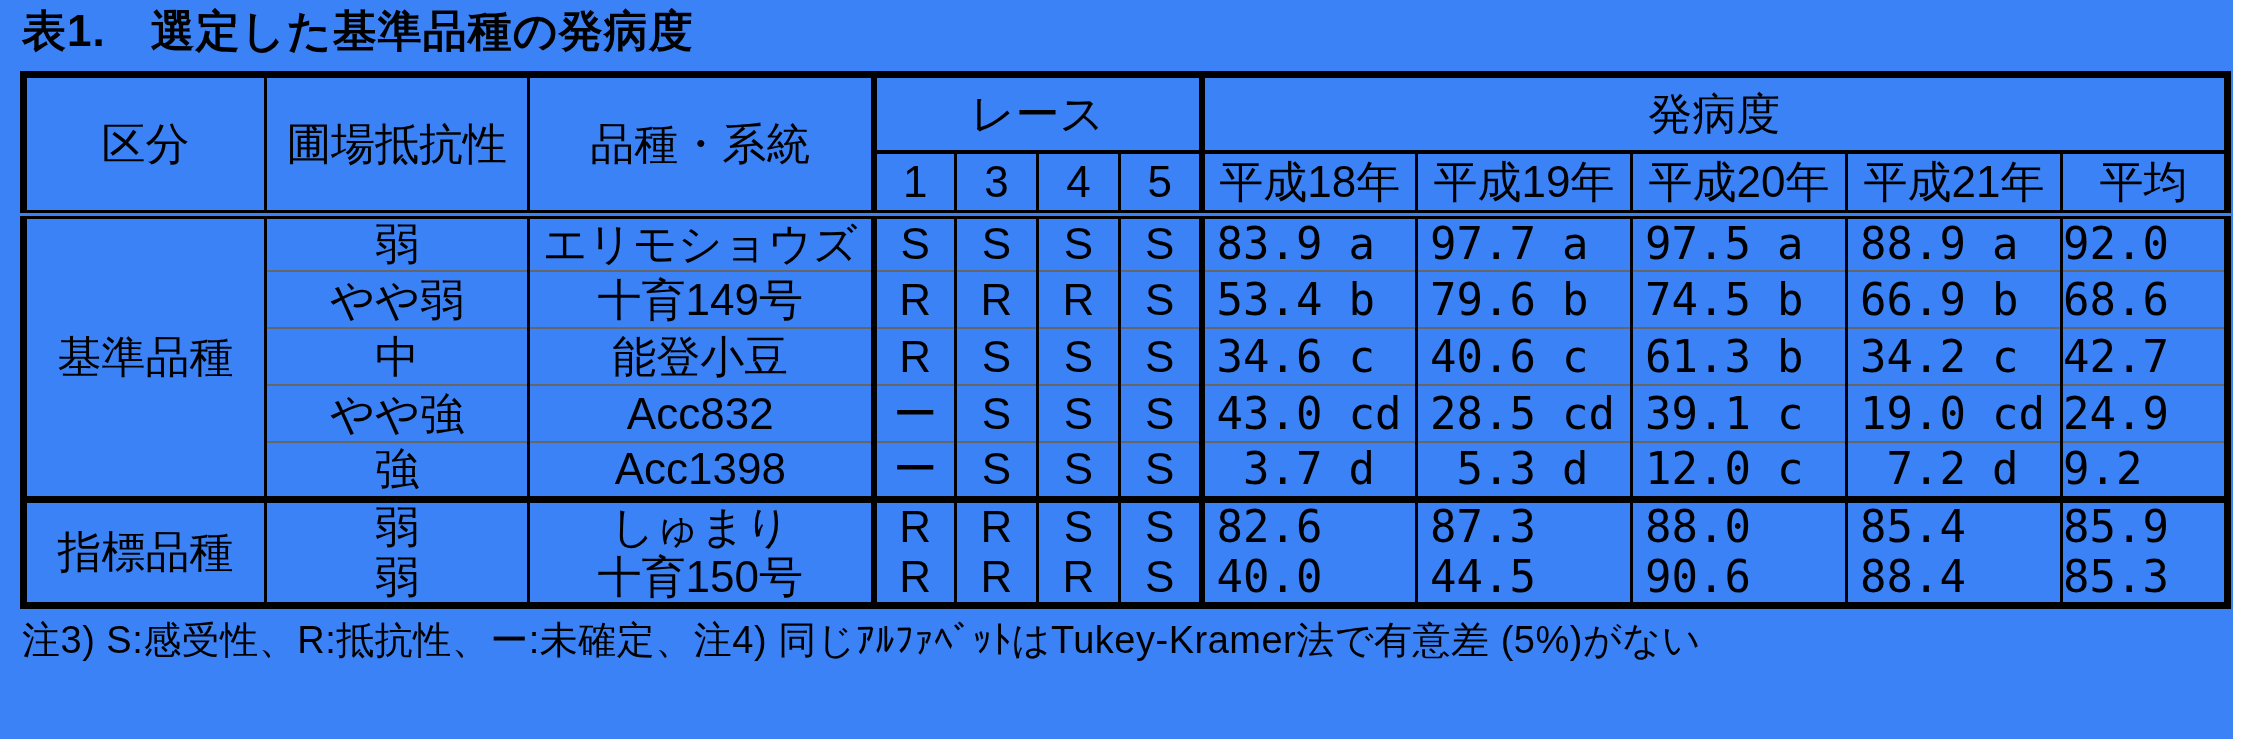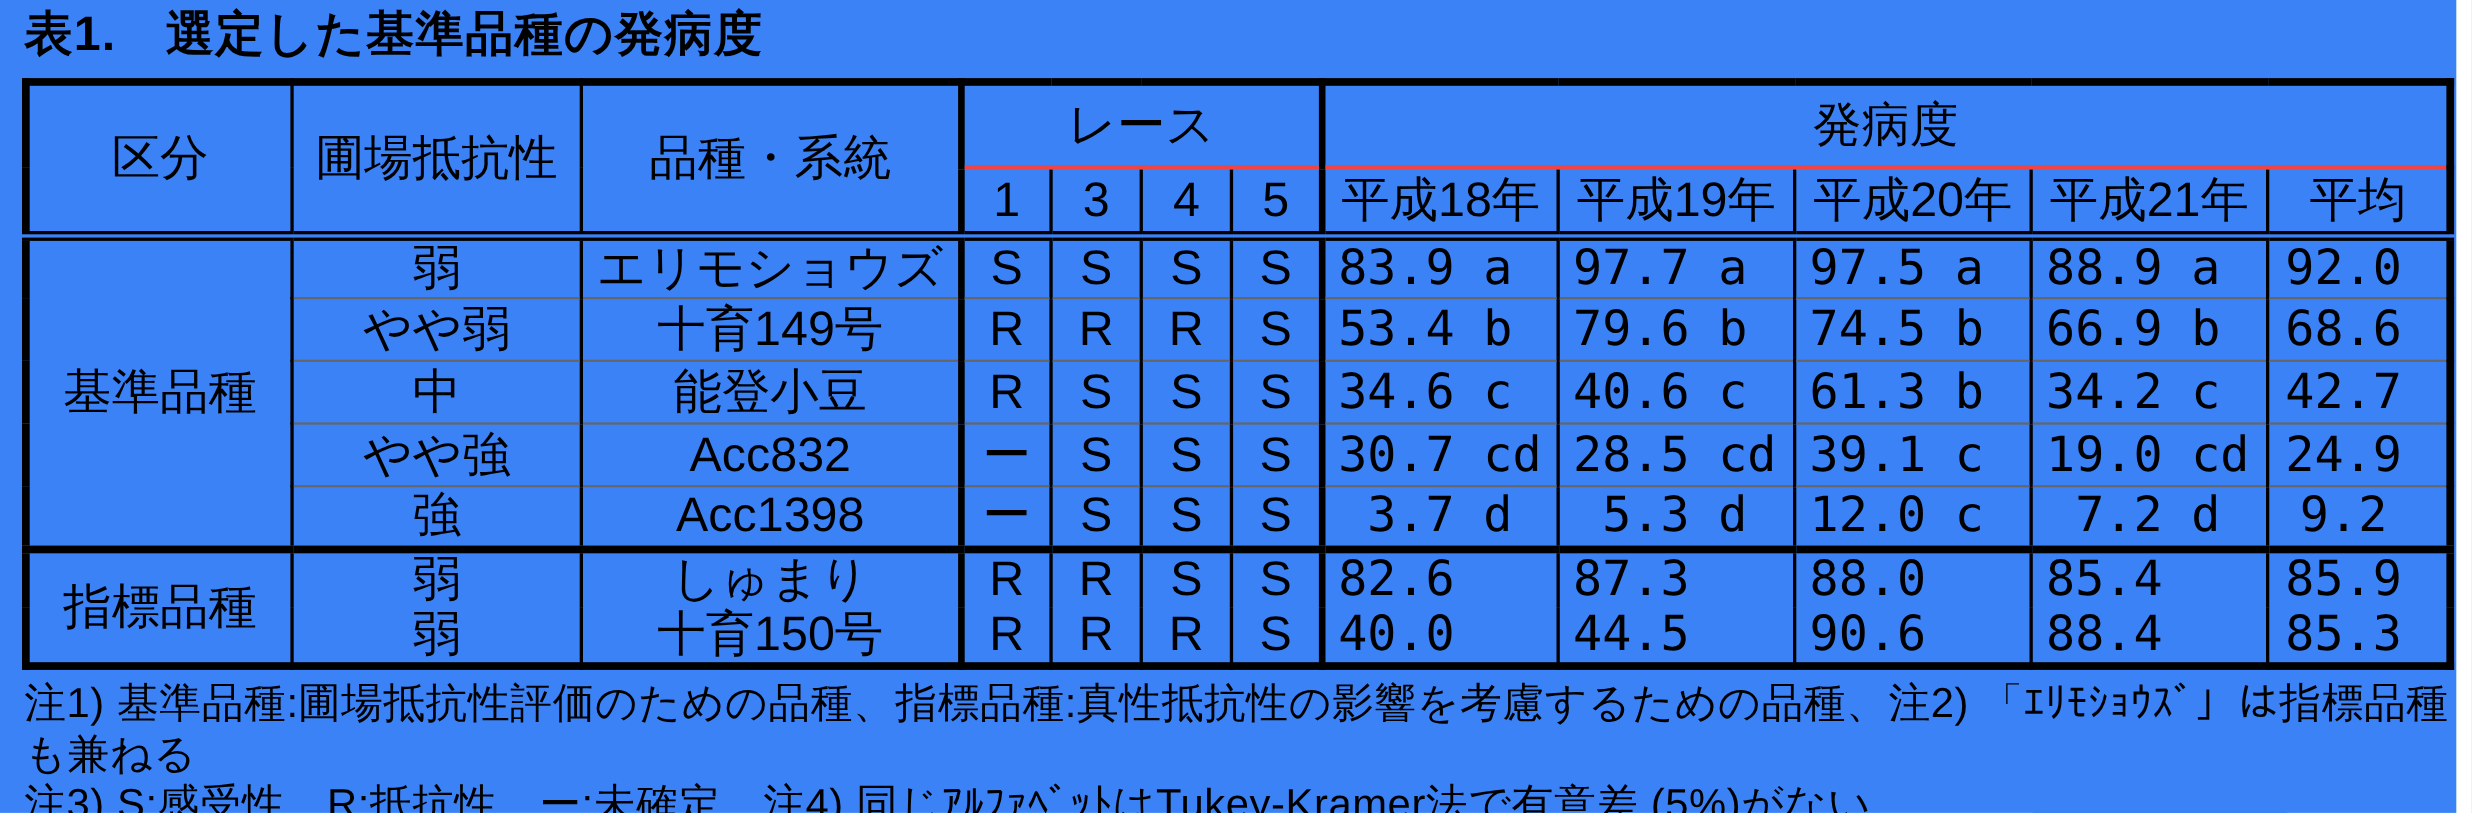--- a/index.html
+++ b/index.html
@@ -7,30 +7,30 @@
         font-family:"Liberation Sans","DejaVu Sans",sans-serif;overflow:hidden;}
   .title{padding:6px 0 0 22px;font-size:44px;font-weight:bold;letter-spacing:1px;line-height:1.15;}
   table.main{border-collapse:collapse;table-layout:fixed;margin:14px 0 0 20px;
              border:7px solid #000;width:2205px;}
   col.c-cat{width:242px;} col.c-res{width:263px;} col.c-var{width:345px;}
   col.c-race{width:82px;} col.c-year{width:215px;} col.c-mean{width:166px;}
   th,td{border-left:3px solid #000;border-right:3px solid #000;padding:0;
         font-size:44px;font-weight:normal;line-height:1;overflow:hidden;}
   thead th{text-align:center;vertical-align:middle;border-bottom:9px double #000;}
   thead tr.r1{height:78px;} thead tr.r2{height:62px;}
-  th.grp{border-bottom:4px solid #ef4444;}
+  th.grp{border-bottom:4px solid #000000;}
   tbody tr{height:57px;}
   tbody tr.short{height:53px;}
   tbody td{border-top:2px solid #666;vertical-align:middle;}
   td.cat,td.res,td.var{text-align:center;}
   td.race{text-align:center;}
   td.val{text-align:left;padding-left:8px;font-family:"DejaVu Sans Mono",monospace;margin-top:40px;}
   td.val .num{display:inline-block;width:110px;text-align:right;}
   td.val .sig{display:inline-block;min-width:56px;margin-left:26px;text-align:left;}
-  td.mean{text-align:center;padding-right:26px;font-family:"DejaVu Sans Mono",monospace;}
+  td.mean{text-align:left;padding-right:26px;font-family:"DejaVu Sans Mono",monospace;}
   .bL5{border-left-width:6px;}
   tr.gsep td{border-top:7px solid #000;}
   tr.noline td{border-top:0;}
   .notes{margin:8px 0 0 22px;font-size:38px;line-height:1.22;letter-spacing:0.5px;}
 </style>
 </head>
 <body>
 
 <div class="page">
   <div class="title">表1.　選定した基準品種の発病度</div>
@@ -115,21 +115,21 @@
         <td class="mean">42.7</td>
       </tr>
 
       <tr>
         <td class="res">やや強</td>
         <td class="var">Acc832</td>
         <td class="race bL5">ー</td>
         <td class="race">S</td>
         <td class="race">S</td>
         <td class="race">S</td>
-        <td class="val bL5"><span class="num">30.7</span><span class="sig">cd</span></td>
+        <td class="val bL5"><span class="num">43.0</span><span class="sig">cd</span></td>
         <td class="val"><span class="num">28.5</span><span class="sig">cd</span></td>
         <td class="val"><span class="num">39.1</span><span class="sig">c</span></td>
         <td class="val"><span class="num">19.0</span><span class="sig">cd</span></td>
         <td class="mean">24.9</td>
       </tr>
 
       <tr>
         <td class="res">強</td>
         <td class="var">Acc1398</td>
         <td class="race bL5">ー</td>
@@ -169,16 +169,15 @@
         <td class="val"><span class="num">44.5</span><span class="sig"></span></td>
         <td class="val"><span class="num">90.6</span><span class="sig"></span></td>
         <td class="val"><span class="num">88.4</span><span class="sig"></span></td>
         <td class="mean">85.3</td>
       </tr>
 
     </tbody>
   </table>
 
   <div class="notes">
-    <div>注1) 基準品種:圃場抵抗性評価のための品種、指標品種:真性抵抗性の影響を考慮するための品種、注2) 「ｴﾘﾓｼｮｳｽﾞ」は指標品種も兼ねる</div>
     <div>注3) S:感受性、R:抵抗性、ー:未確定、注4) 同じｱﾙﾌｧﾍﾞｯﾄはTukey-Kramer法で有意差 (5%)がない</div>
   </div>
 </div>
 
 </body></html>

